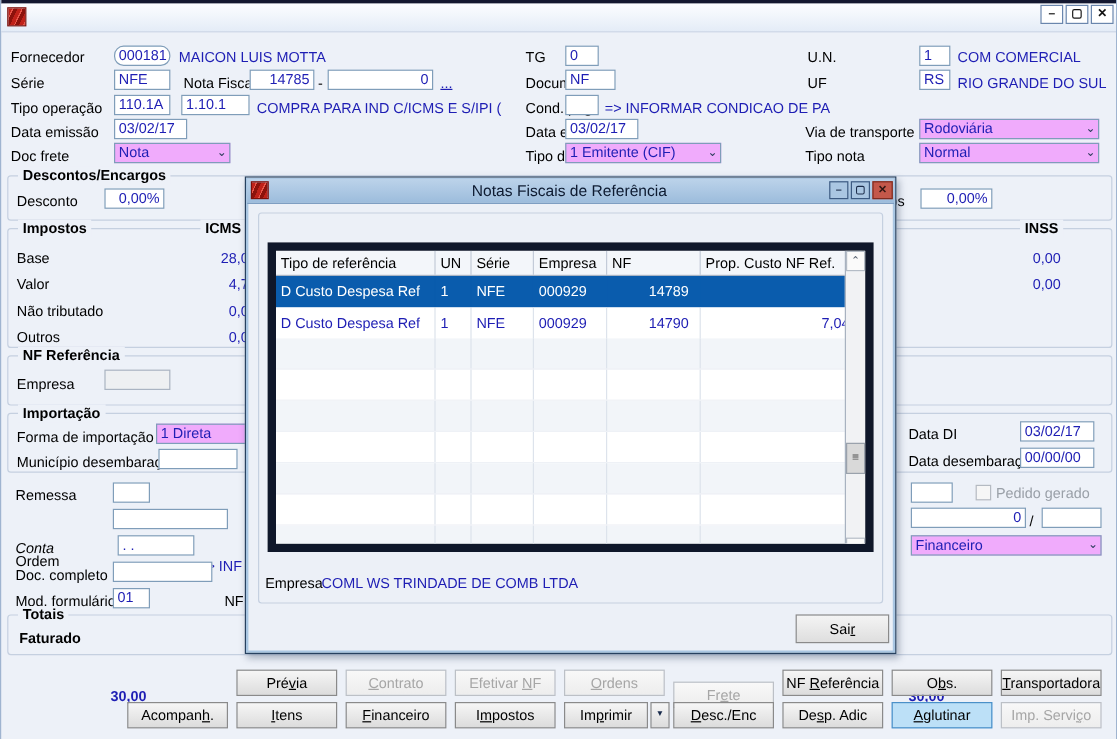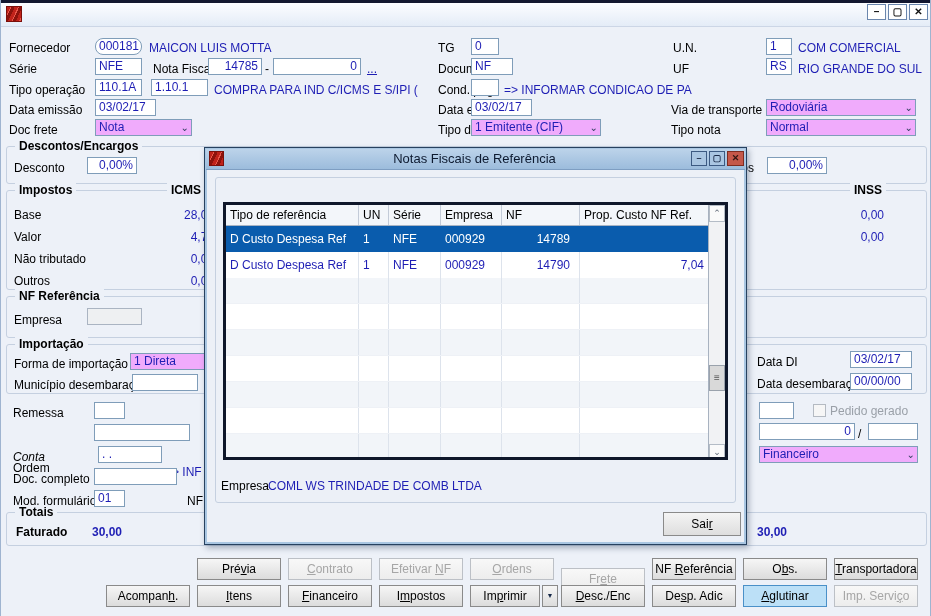--- a/index.html
+++ b/index.html
@@ -14,21 +14,21 @@
               line-height:23px; font-size:13px; color:#000; }
   .appicon { position:absolute; left:5px; top:6px; width:16px; height:16px;
              background:repeating-linear-gradient(115deg,#c0221a 0 3px,#e8564a 3px 4px,#8c120c 4px 7px);
              border:1px solid #7c0f0a; }
   .wbtn { position:absolute; top:4px; width:19px; height:16px; background:#fff; border:1px solid #6a86ad;
           font-size:10px; line-height:14px; text-align:center; font-weight:bold; color:#111; cursor:default; }
   .lbl { position:absolute; font-size:12px; color:#000; white-space:nowrap; line-height:17px; }
   .lbl.b { font-weight:bold; }
   .lbl.gray { color:#9aa0a8; }
   .val { position:absolute; font-size:12px; color:#1e1eb4; white-space:nowrap; line-height:17px; }
-  .val.b { font-weight:bold; }
+  .val.b { font-weight:bold;margin-top:48px; }
   .fld { position:absolute; height:17px; background:#fff; border:1px solid #7f9db9; font-size:12px;
          color:#1e1eb4; line-height:15px; padding:0 3px; white-space:nowrap; overflow:hidden; }
   .fld.right { text-align:right; }
   .fld.dis { background:#eef0f2; border-color:#aab4c2; }
   .cmb { position:absolute; height:17px; background:#f0abfc; border:1px solid #7f9db9; font-size:12px;
          color:#1e1eb4; line-height:15px; padding:0 16px 0 3px; white-space:nowrap; overflow:hidden; }
   .chev { position:absolute; right:2px; top:1px; font-size:10px; color:#2c3e5c; line-height:13px; }
   .link { position:absolute; font-size:12px; color:#1e1eb4; text-decoration:underline; line-height:17px; }
   .grp { position:absolute; border:1px solid #c5d0e0; border-radius:3px; }
   .gtitle { position:absolute; top:-8px; left:8px; background:#edf1f8; padding:0 4px; font-weight:bold;
@@ -50,21 +50,21 @@
                 line-height:21px; font-size:13px; color:#0d1a30; }
   .dicon { position:absolute; left:4px; top:3px; width:15px; height:15px;
            background:repeating-linear-gradient(115deg,#c0221a 0 3px,#e8564a 3px 4px,#8c120c 4px 7px);
            border:1px solid #7c0f0a; }
   .dbtn { position:absolute; top:3px; width:16px; height:15px; background:#aac6e2; border:1px solid #3c5a82;
           font-size:9px; line-height:13px; text-align:center; font-weight:bold; color:#1c2c4a; cursor:default; }
   .dbtn.close { background:#c4584a; border-color:#7e2c20; color:#2e1511; width:17px; }
   .dpanel { position:absolute; left:10px; top:29px; width:521px; height:326px; border:1px solid #c5d0e0;
             border-radius:3px; }
   .ntable { position:absolute; left:18px; top:54px; width:505px; height:258px; background:#fff;
-            border:3px solid #0f172a; overflow:hidden; }
+            border:7px solid #0f172a; overflow:hidden; }
   .thead { display:flex; height:21px; line-height:20px; background:#f3f6fa; color:#000; font-size:12px;
            border-bottom:1px solid #a8b4c4; width:488px; }
   .thead > div { border-right:1px solid #c3cbd8; padding:0 4px; overflow:hidden; white-space:nowrap; }
   .trow { display:flex; height:26px; line-height:26px; font-size:12px; color:#1e1eb4; width:488px; }
   .trow > div { border-right:1px solid #dde3ec; padding:0 4px; overflow:hidden; white-space:nowrap; }
   .trow.filler { border-bottom:1px solid #eef1f6; }
   .trow.alt { background:#f2f5f9; }
   .trow.sel { background:#0a5cad; color:#fff; }
   .trow.sel > div { border-right-color:#0a5cad; }
   .c0{width:133px;} .c1{width:30px;} .c2{width:52px;} .c3{width:61px;} .c4{width:78px;} .c5{width:134px;}

